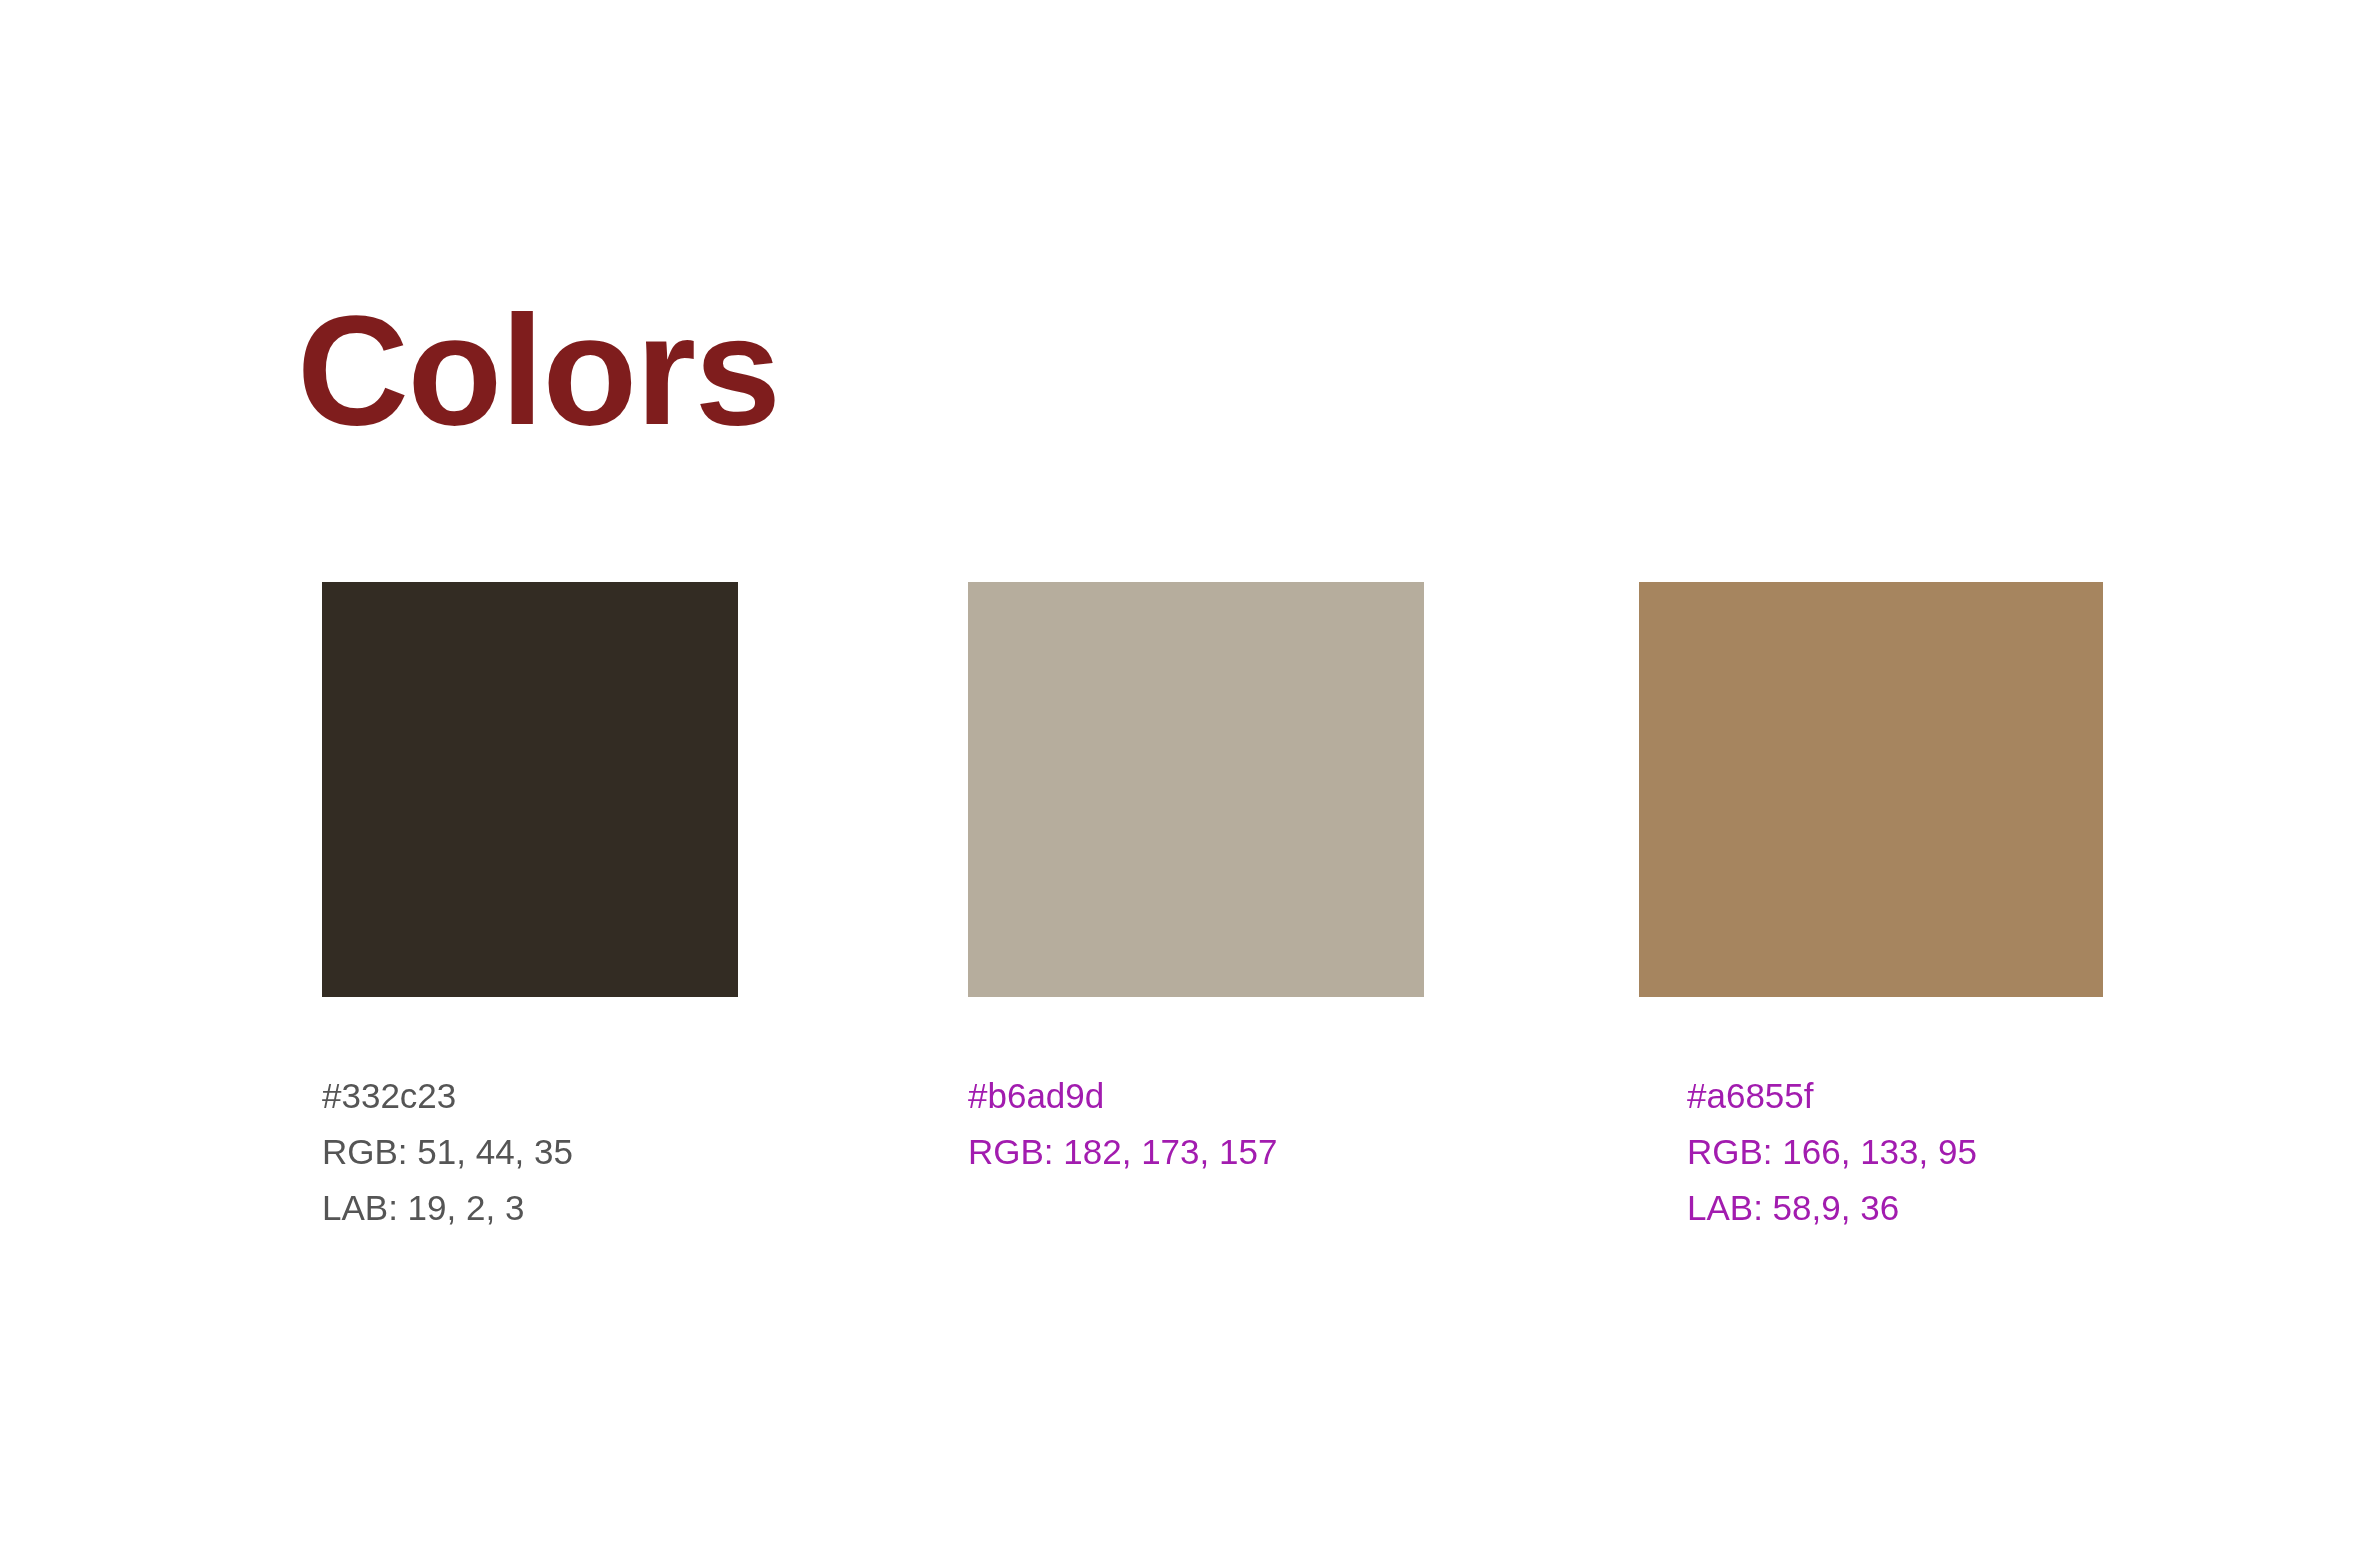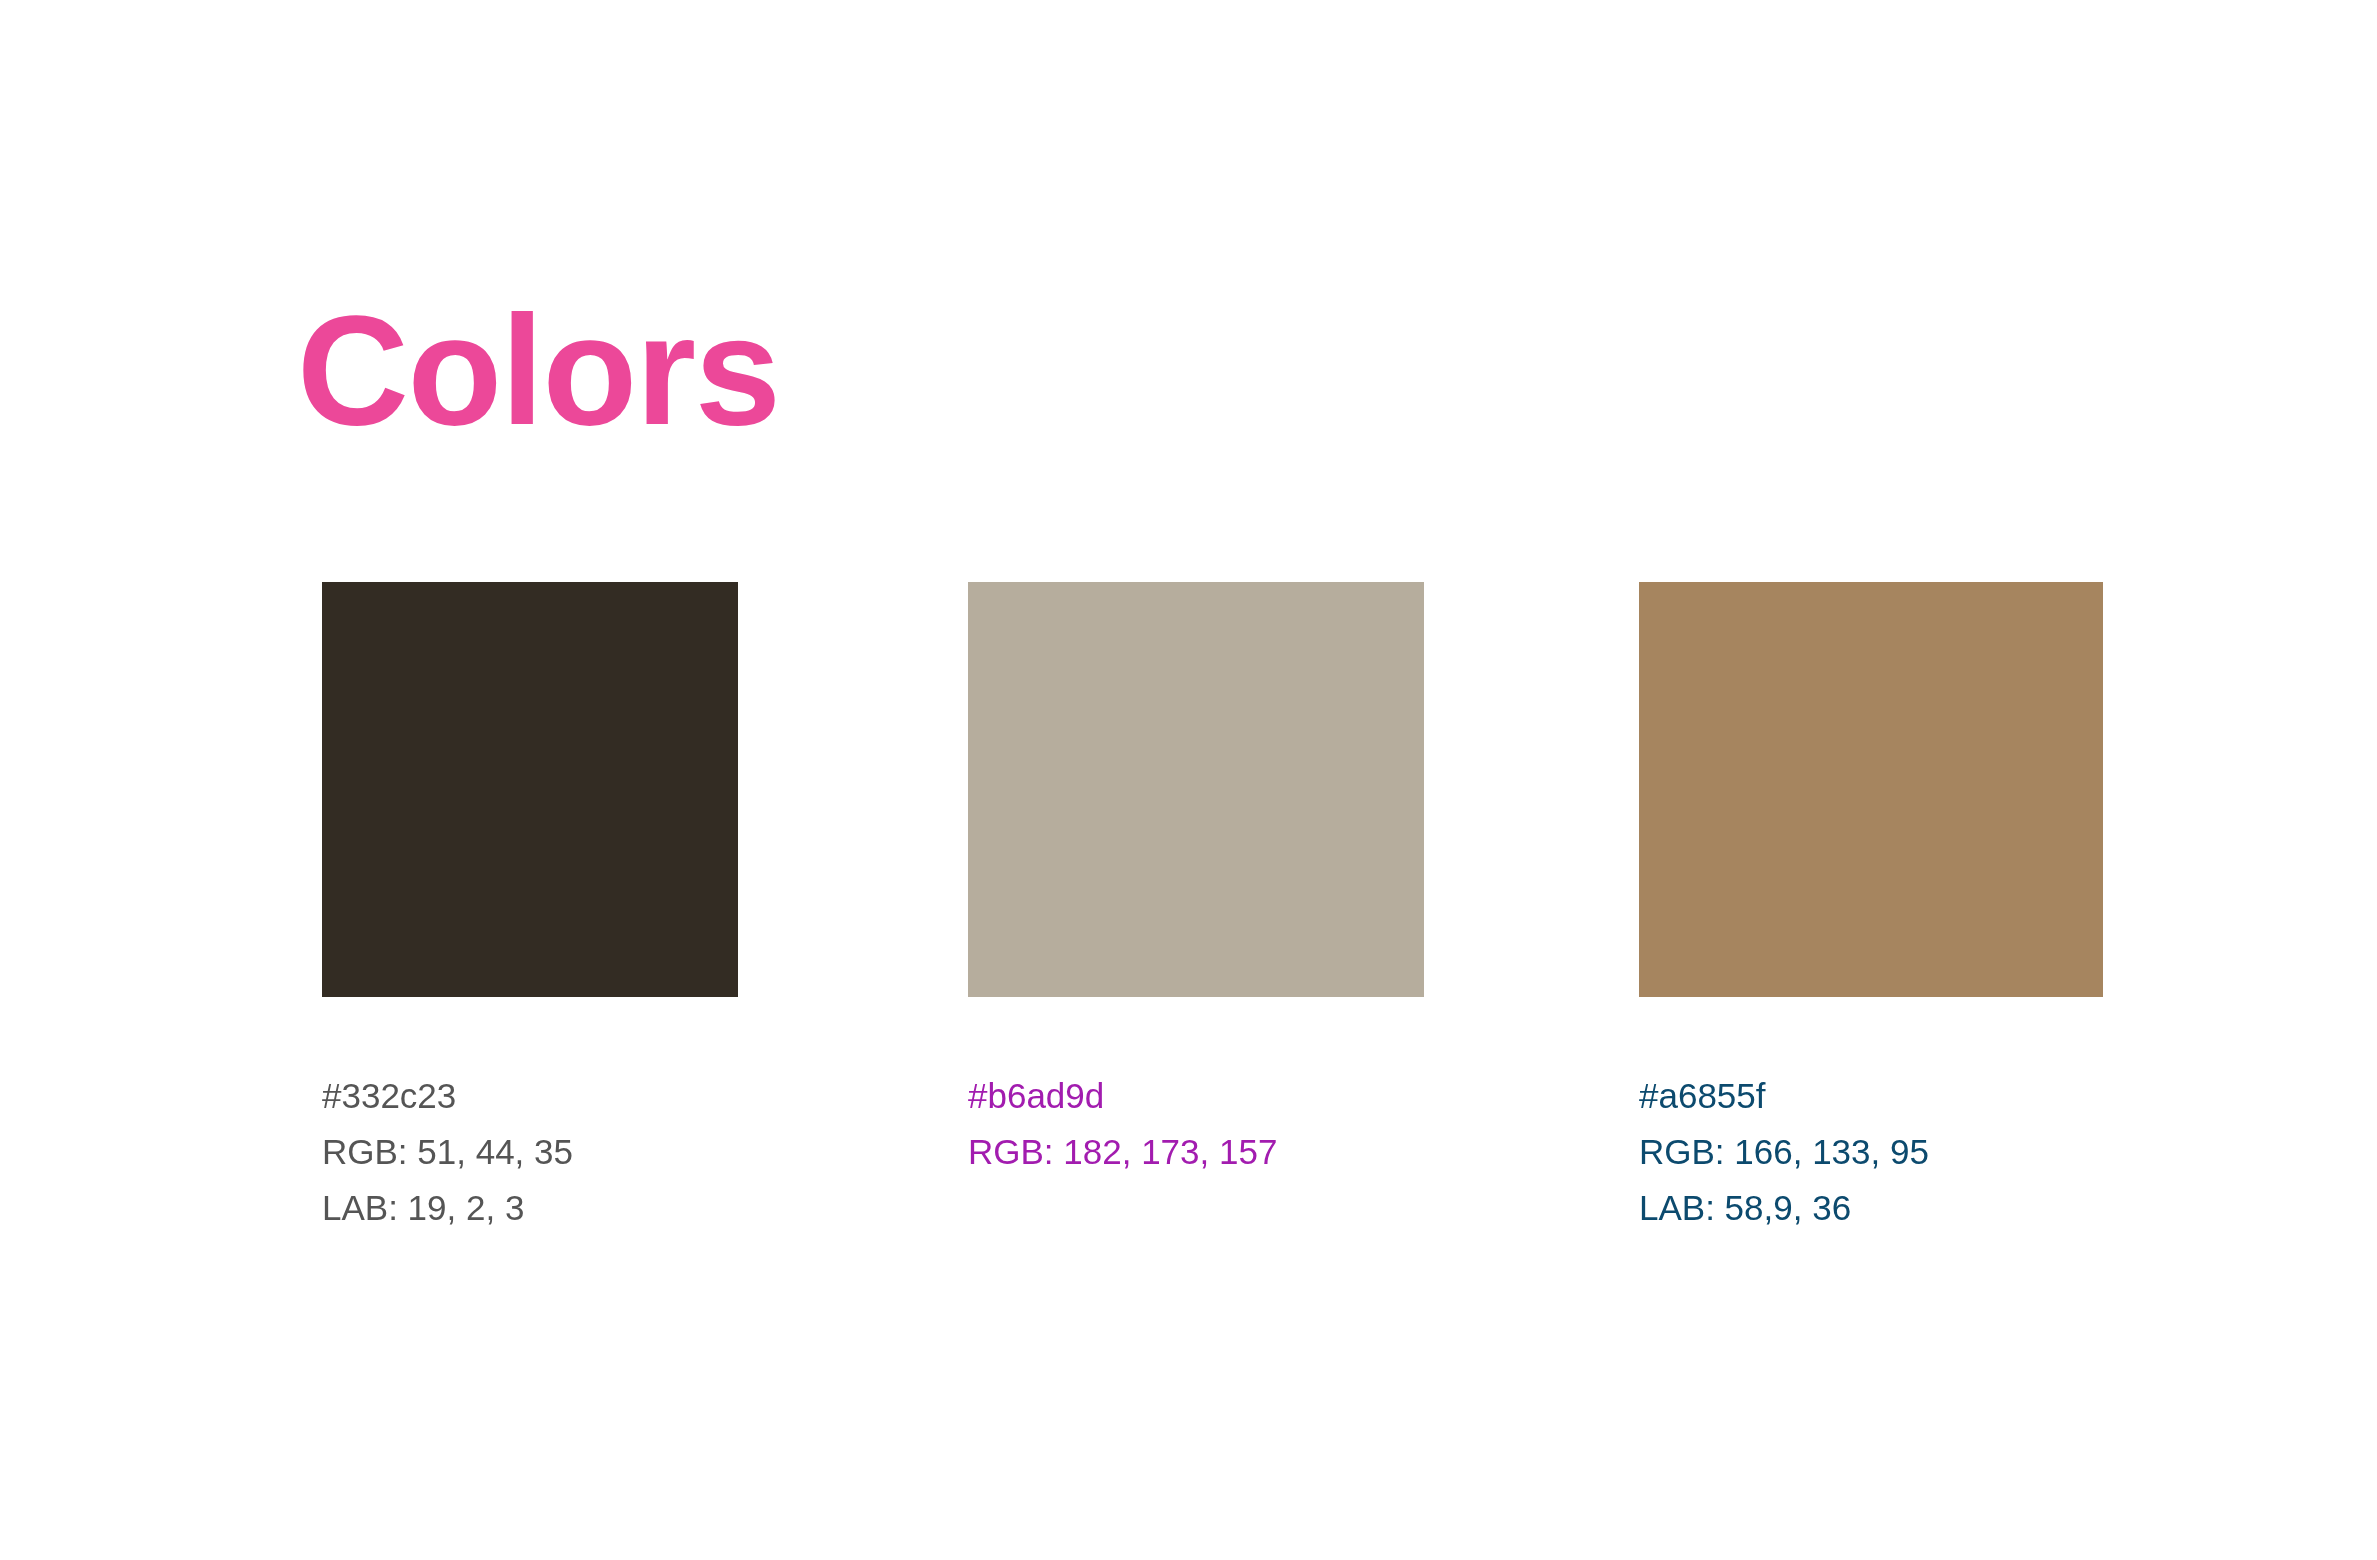--- a/index.html
+++ b/index.html
@@ -70,21 +70,21 @@
 
   .swatch-line {
     display: block;
   }
 </style>
 </head>
 <body style="background-color: rgb(255, 255, 255);">
 
 <div class="page">
 
-  <h1 class="page-title" style="color: #ec4899;">Colors</h1>
+  <h1 class="page-title" style="color: #7f1d1d;">Colors</h1>
 
   <div class="palette">
 
     <div class="swatch-col col-0">
       <div class="swatch-chip" style="background-color: rgb(51, 44, 35);"></div>
       <div class="swatch-info" style="color: rgb(85, 85, 85);">
         <span class="swatch-line">#332c23</span>
         <span class="swatch-line">RGB: 51, 44, 35</span>
         <span class="swatch-line">LAB: 19, 2, 3</span>
       </div>
@@ -93,21 +93,21 @@
     <div class="swatch-col col-1">
       <div class="swatch-chip" style="background-color: rgb(182, 173, 157);"></div>
       <div class="swatch-info" style="color: #a21caf;">
         <span class="swatch-line">#b6ad9d</span>
         <span class="swatch-line">RGB: 182, 173, 157</span>
       </div>
     </div>
 
     <div class="swatch-col col-2">
       <div class="swatch-chip" style="background-color: rgb(166, 133, 95);"></div>
-      <div class="swatch-info" style="color: #0c4a6e;">
+      <div class="swatch-info" style="color: #a21caf; margin-left: 48px;">
         <span class="swatch-line">#a6855f</span>
         <span class="swatch-line">RGB: 166, 133, 95</span>
         <span class="swatch-line">LAB: 58,9, 36</span>
       </div>
     </div>
 
   </div>
 </div>
 
 

